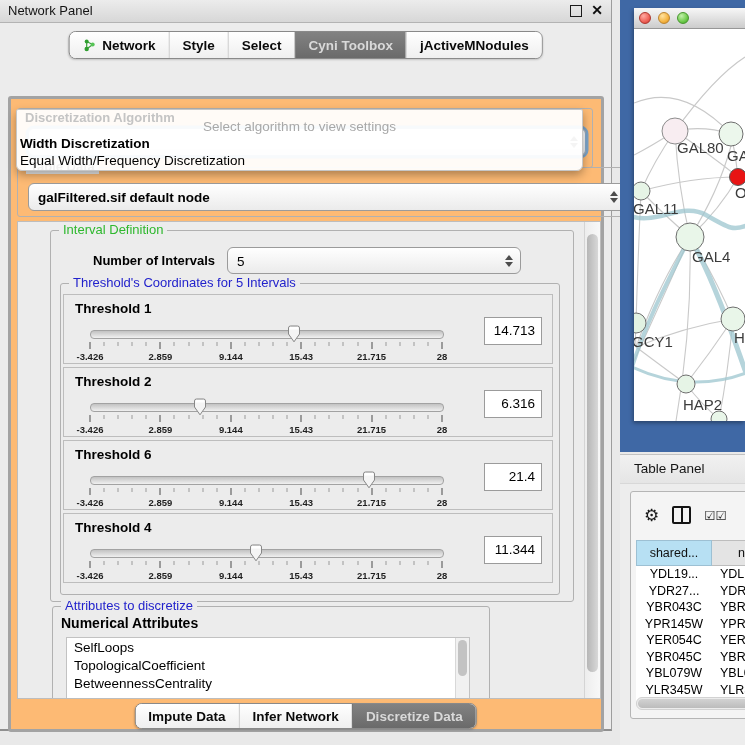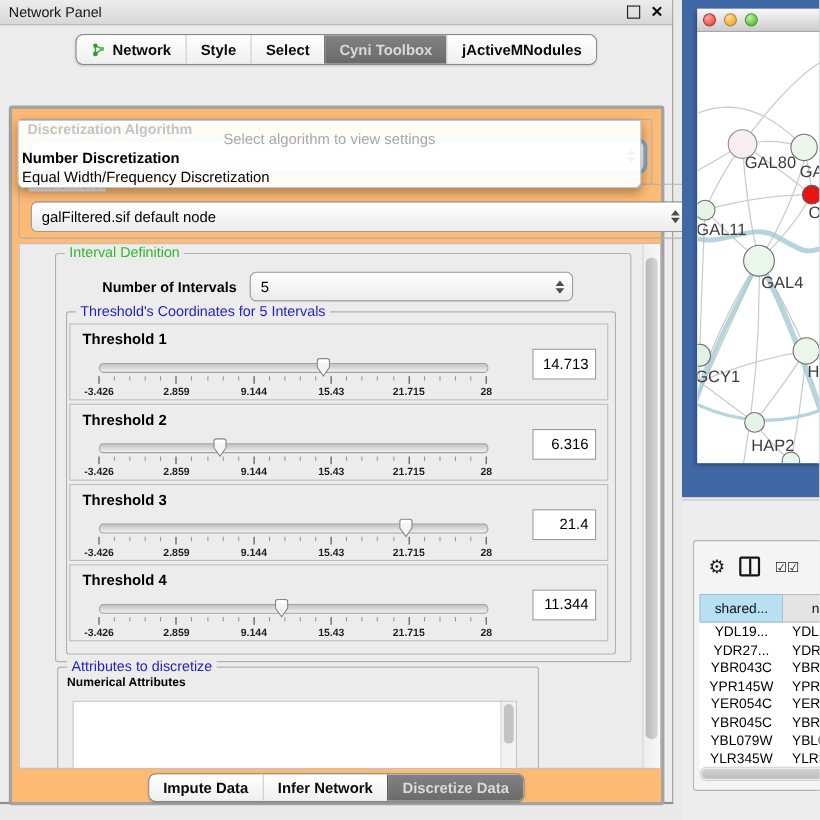--- a/index.html
+++ b/index.html
@@ -47,21 +47,21 @@
     box-shadow:0 0 0 2.5px rgba(100,160,216,.85);}
   #algo-popup{position:absolute;left:5px;top:10px;width:565px;height:60px;z-index:30;
     background:rgba(255,255,255,.94);border:1px solid #c6c6c6;border-radius:2px 2px 6px 6px;
     box-shadow:0 4px 10px rgba(0,0,0,.32);}
   .ghost-title{position:absolute;left:8px;top:0;font-size:13px;font-weight:bold;color:#c4c4c4;}
   .popup-placeholder{position:absolute;left:0;right:0;top:9px;text-align:center;font-size:13.5px;color:#a8a8a8;}
   #popup-options{position:absolute;left:2px;right:2px;top:25px;}
   .popup-option{font-size:13.5px;line-height:17px;padding-left:1px;color:#000;white-space:nowrap;}
   .popup-option.highlighted{font-weight:bold;}
   
-  #tabledata-group{left:6px;top:68px;width:620px;height:50px;}
+  #tabledata-group{left:6px;top:68px;width:620px;height:50px;font-weight:bold;}
   #tabledata-combo{left:10px;right:10px;top:15px;height:26px;}
   
   #scroll-panel{position:absolute;left:6px;top:122px;width:584px;height:478px;box-sizing:border-box;
     border:1px solid #bdbdbd;background:#ececec;overflow:hidden;}
   .v-scroll{position:absolute;right:0;top:0;bottom:0;width:15px;background:linear-gradient(90deg,#ededed,#f8f8f8);border-left:1px solid #d4d4d4;}
   .v-thumb{position:absolute;left:2px;right:2px;top:12px;height:438px;border-radius:6px;background:linear-gradient(90deg,#b6b6b6,#d8d8d8);}
   #interval-group{left:32px;top:8px;width:524px;height:372px;}
   .count-label{position:absolute;left:42px;top:22px;font-size:13px;font-weight:bold;}
   #count-combo{left:176px;right:52px;top:16px;height:25px;}
   #thresholds-group{left:9px;top:52px;width:500px;height:312px;}
@@ -74,21 +74,21 @@
   .th-ticks{position:absolute;left:26px;top:47px;width:352px;height:8px;}
   .tick{position:absolute;top:0;width:1px;transform:translateX(-.5px);}
   .tick.major{height:7px;background:#4a4a4a;}
   .tick.minor{height:4px;background:#9a9a9a;}
   .th-ticklabels{position:absolute;left:26px;top:56px;width:352px;height:12px;font-size:9.5px;font-weight:bold;color:#1f1f1f;}
   .th-ticklabel{position:absolute;transform:translateX(-50%);white-space:nowrap;}
   .th-value{position:absolute;right:10px;top:22px;width:58px;height:28px;box-sizing:border-box;background:#fff;
     border:1px solid #9b9b9b;font-size:13.5px;text-align:right;line-height:26px;padding-right:6px;}
   
   #attr-group{left:34px;top:384px;width:438px;height:110px;}
-  .attr-label{position:absolute;left:8px;top:8px;font-size:11px;font-weight:bold;}
+  .attr-label{position:absolute;left:8px;top:8px;font-size:14px;font-weight:bold;}
   #attr-list{position:absolute;left:13px;top:30px;width:402px;height:62px;background:#fff;border:1px solid #c2c2c2;overflow:hidden;}
   .attr-item{font-size:13.5px;line-height:17px;padding:1px 0 0 7px;white-space:nowrap;}
   .list-scroll{position:absolute;right:0;top:0;bottom:0;width:13px;background:#f1f1f1;border-left:1px solid #d8d8d8;}
   .list-thumb{position:absolute;left:2px;right:2px;top:2px;height:36px;background:#c3c3c3;border-radius:5px;}
   
   #apply-btn{position:absolute;left:50%;top:604px;transform:translateX(-50%);width:62px;height:23px;box-sizing:border-box;
     border:1px solid #8f8f8f;border-radius:5px;background:linear-gradient(#ffffff,#e1e1e1);
     font-size:13.5px;text-align:center;line-height:21px;}
   
   #network-frame{position:absolute;left:620px;top:0;width:125px;height:452px;background:#3f68a5;}
@@ -177,21 +177,21 @@
             <span class="tri-up"></span>
             <span class="tri-down"></span>
           </span>
       </div>
     </div>
 
     <div id="algo-popup">
       <span class="ghost-title">Discretization Algorithm</span>
       <div class="popup-placeholder">Select algorithm to view settings</div>
       <div id="popup-options">
-          <div class="popup-option highlighted">Number Discretization</div>
+          <div class="popup-option highlighted">Width Discretization</div>
           <div class="popup-option">Equal Width/Frequency Discretization</div>
         </div>
     </div>
 
     <div id="tabledata-group" class="groupbox">
       <span class="gb-title">Table Data</span>
       <div id="tabledata-combo" class="combo">
         <span class="combo-text">galFiltered.sif default node</span>
         <span class="stepper">
             <span class="tri-up"></span>
@@ -300,21 +300,21 @@
                   <span class="th-ticklabel" style="left: 0%;">-3.426</span>
                   <span class="th-ticklabel" style="left: 20%;">2.859</span>
                   <span class="th-ticklabel" style="left: 40%;">9.144</span>
                   <span class="th-ticklabel" style="left: 60%;">15.43</span>
                   <span class="th-ticklabel" style="left: 80%;">21.715</span>
                   <span class="th-ticklabel" style="left: 100%;">28</span>
                 </div>
     <div class="th-value">6.316</div>
   </div>
               <div class="th-row">
-    <span class="th-label">Threshold 3</span>
+    <span class="th-label">Threshold 6</span>
     <div class="th-track">
       <svg class="th-thumb" viewBox="0 0 14 18" style="left: calc(79% - 7px);">
         <path d="M1.5,3 Q1.5,1 3.5,1 L10.5,1 Q12.5,1 12.5,3 L12.5,9 L7,16.8 L1.5,9 Z" fill="#f4f4f4" stroke="#878787" stroke-width="1"></path>
         <path d="M2.5,2.6 Q2.5,2 3.6,2 L10.4,2 Q11.5,2 11.5,2.6 L11.5,4.5 L2.5,4.5 Z" fill="#ffffff"></path>
       </svg>
     </div>
     <div class="th-ticks">
                   <span class="tick major" style="left: 0%;"></span>
                   <span class="tick minor" style="left: 4%;"></span>
                   <span class="tick minor" style="left: 8%;"></span>
@@ -399,20 +399,25 @@
     <div class="th-value">11.344</div>
   </div>
             </div>
         </div>
       </div>
 
       <div id="attr-group" class="groupbox">
         <span class="gb-title blue">Attributes to discretize</span>
         <span class="attr-label">Numerical Attributes</span>
         <div id="attr-list">
+          <div id="attr-items">
+              <div class="attr-item">SelfLoops</div>
+              <div class="attr-item">TopologicalCoefficient</div>
+              <div class="attr-item">BetweennessCentrality</div>
+            </div>
           <div class="list-scroll">
               <div class="list-thumb"></div>
             </div>
         </div>
       </div>
 
       <div class="v-scroll">
           <div class="v-thumb"></div>
         </div>
     </div>
@@ -496,20 +501,21 @@
           <text x="-2" y="318">GCY1</text>
           <text x="100" y="314">H</text>
           <text x="49" y="381">HAP2</text>
         </g>
       </svg>
     </div>
   </div>
 </div>
 
 <div id="table-window">
+  <div class="tp-header">Table Panel</div>
   <div id="tp-card">
     <div class="tp-toolbar">
       <span class="gear-glyph">⚙</span>
       <span class="split-icon"></span>
       <span class="checks-glyph">☑☑</span>
     </div>
     <div id="tp-table">
       <div class="tp-headrow">
         <div class="tpc1">shared...</div>
         <div class="tpc2">n</div>

